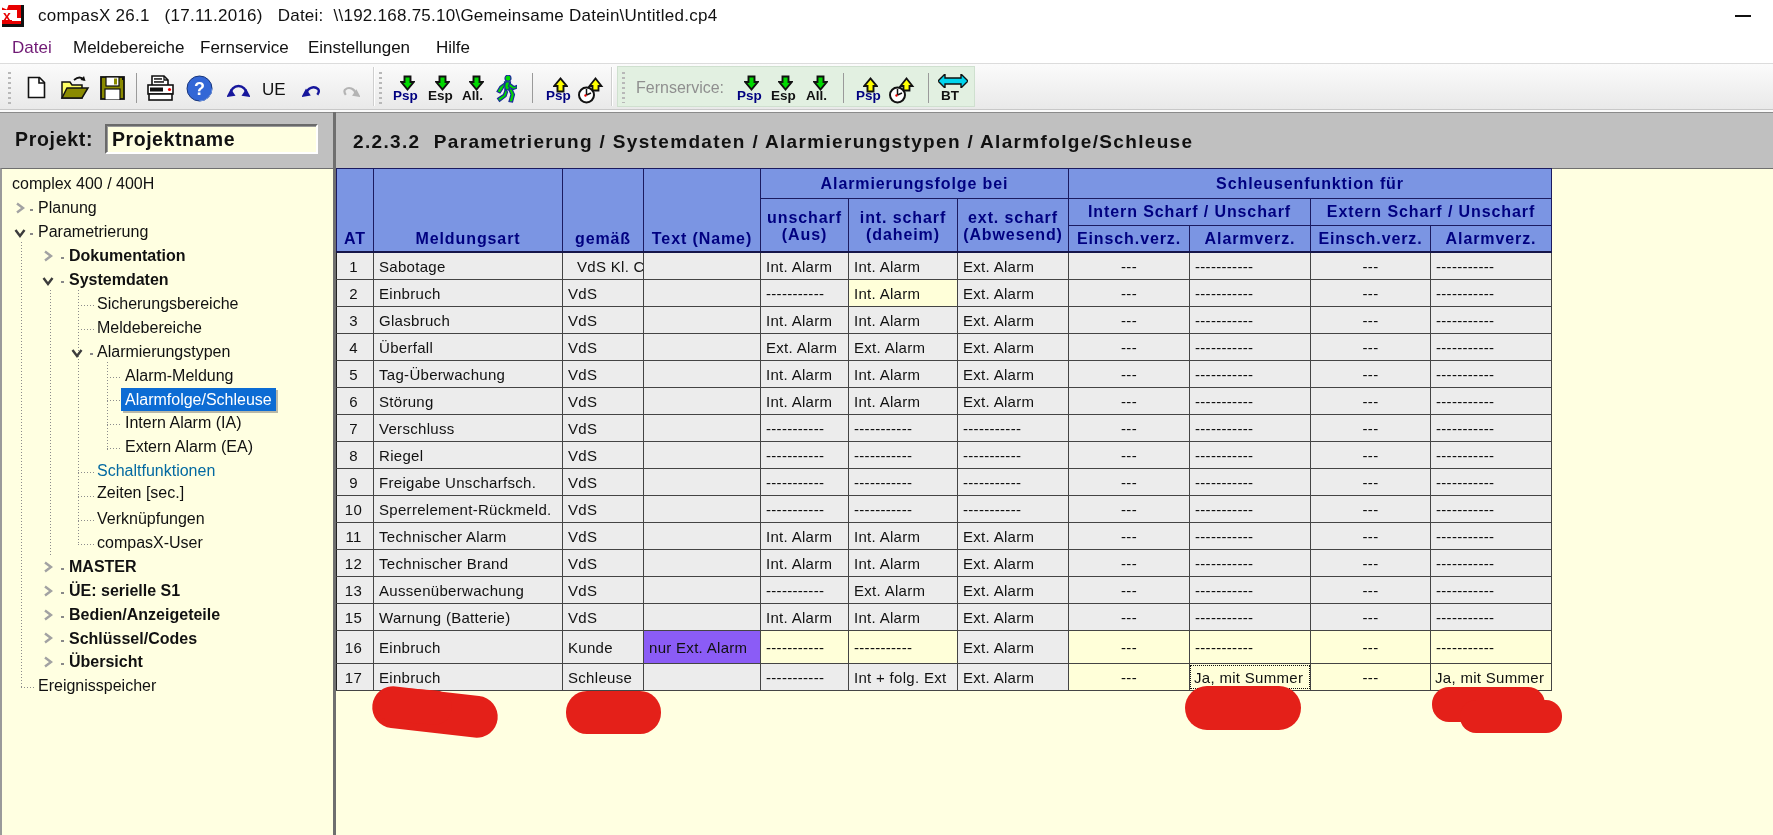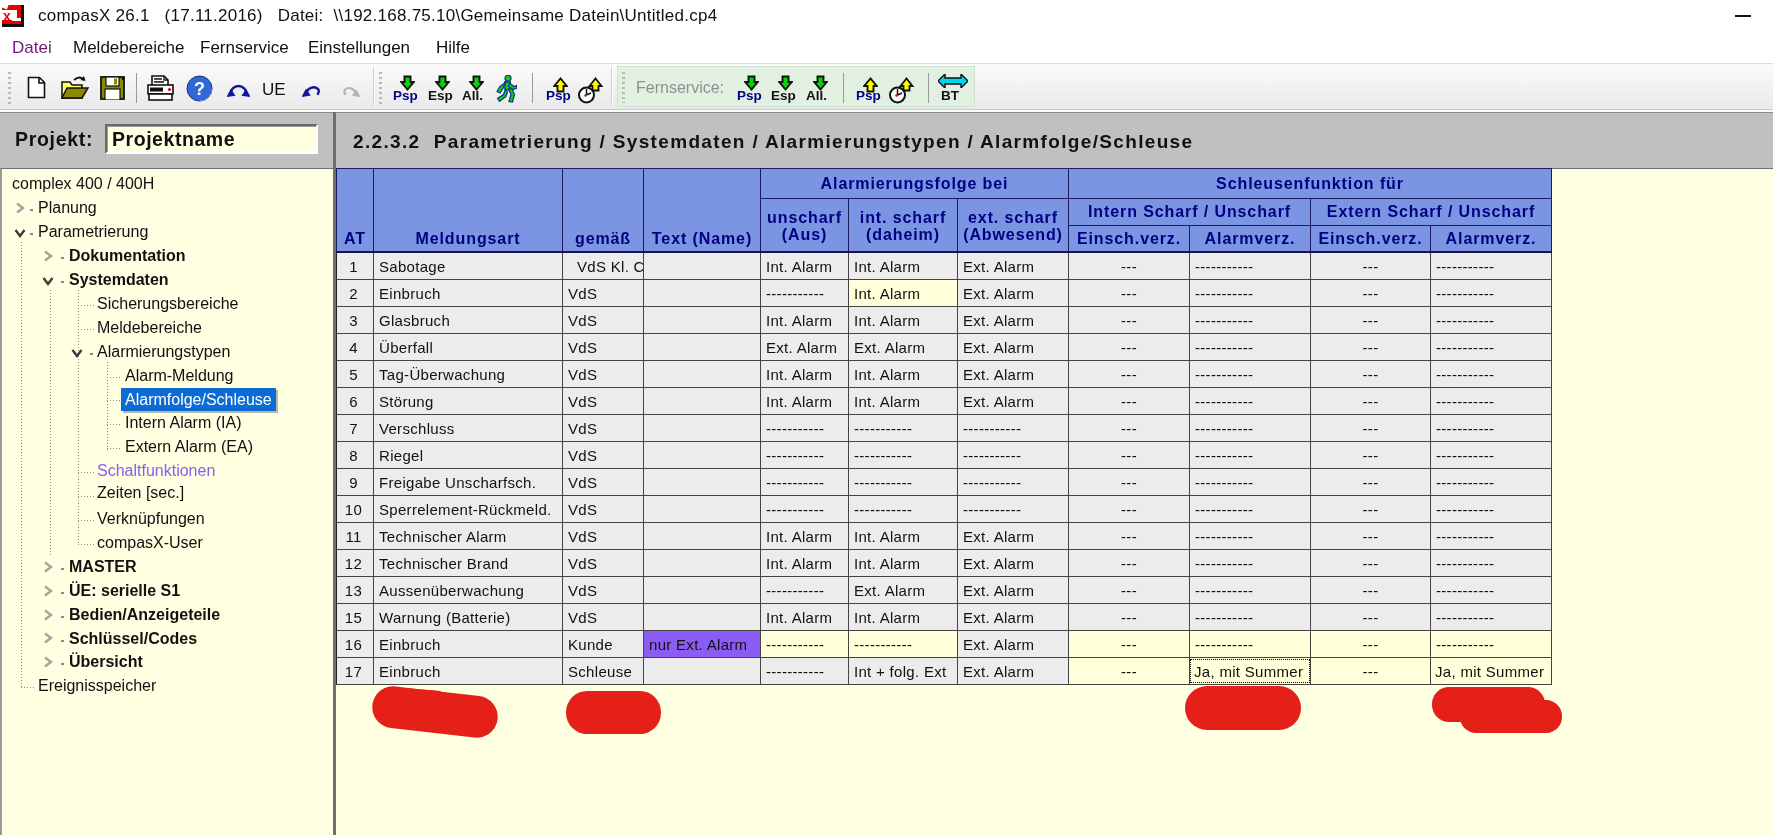--- a/index.html
+++ b/index.html
@@ -215,21 +215,21 @@
 <div class="abs" style="left:97px;top:343px;font-size:16px;font-weight:normal;color:#111;">Alarmierungstypen</div>
 <div class="abs doth" style="left:107px;top:377px;width:15px;"></div>
 <div class="abs" style="left:125px;top:367px;font-size:16px;font-weight:normal;color:#111;">Alarm-Meldung</div>
 <div class="abs doth" style="left:107px;top:400px;width:15px;"></div>
 <div class="abs" style="left:121px;top:388px;height:23px;background:#0c6cd4;box-shadow:2px 2px 0 #b8b8a8;color:#fff;font-size:16px;line-height:23px;padding:0 4px;">Alarmfolge/Schleuse</div>
 <div class="abs doth" style="left:107px;top:424px;width:15px;"></div>
 <div class="abs" style="left:125px;top:414px;font-size:16px;font-weight:normal;color:#111;">Intern Alarm (IA)</div>
 <div class="abs doth" style="left:107px;top:448px;width:15px;"></div>
 <div class="abs" style="left:125px;top:438px;font-size:16px;font-weight:normal;color:#111;">Extern Alarm (EA)</div>
 <div class="abs doth" style="left:78px;top:472px;width:16px;"></div>
-<div class="abs" style="left:97px;top:462px;font-size:16px;font-weight:normal;color:#8b5cf6;">Schaltfunktionen</div>
+<div class="abs" style="left:97px;top:462px;font-size:16px;font-weight:normal;color:#0369a1;">Schaltfunktionen</div>
 <div class="abs doth" style="left:78px;top:496px;width:16px;"></div>
 <div class="abs" style="left:97px;top:484px;font-size:16px;font-weight:normal;color:#111;">Zeiten [sec.]</div>
 <div class="abs doth" style="left:78px;top:520px;width:16px;"></div>
 <div class="abs" style="left:97px;top:510px;font-size:16px;font-weight:normal;color:#111;">Verknüpfungen</div>
 <div class="abs doth" style="left:78px;top:544px;width:16px;"></div>
 <div class="abs" style="left:97px;top:534px;font-size:16px;font-weight:normal;color:#111;">compasX-User</div>
 <svg class="abs" style="left:43px;top:561px;" width="10" height="12" viewBox="0 0 10 12">
     <path d="M2 1.5 L8 6 L2 10.5" fill="none" stroke="#a2a2a2" stroke-width="2.4"></path>
   </svg>
 <div class="abs" style="left:61px;top:568px;width:3px;height:2px;background:#888;"></div>
@@ -467,21 +467,21 @@
         <td style="border:1px solid #444;background:#ececec;padding-left:5px;">VdS</td>
         <td style="border:1px solid #444;background:#ececec;padding-left:5px;"></td>
         <td style="border:1px solid #444;background:#ececec;padding-left:5px;">Int. Alarm</td>
         <td style="border:1px solid #444;background:#ececec;padding-left:5px;">Int. Alarm</td>
         <td style="border:1px solid #444;background:#ececec;padding-left:5px;">Ext. Alarm</td>
         <td style="border:1px solid #444;background:#ececec;text-align:center;">---</td>
         <td style="border:1px solid #444;background:#ececec;padding-left:5px;">-----------</td>
         <td style="border:1px solid #444;background:#ececec;text-align:center;">---</td>
         <td style="border:1px solid #444;background:#ececec;padding-left:5px;">-----------</td>
       </tr>
-      <tr style="height:27px;">
+      <tr style="height:33px;">
         <td style="background:#ececec;text-align:center;padding-right:3px;border-bottom:1px solid #444;border-right:1px solid #444;">16</td>
         <td style="border:1px solid #444;background:#ececec;padding-left:5px;">Einbruch</td>
         <td style="border:1px solid #444;background:#ececec;padding-left:5px;">Kunde</td>
         <td style="border:1px solid #444;background:#8b5cf6;padding-left:5px;">nur Ext. Alarm</td>
         <td style="border:1px solid #444;background:#ffffd9;padding-left:5px;">-----------</td>
         <td style="border:1px solid #444;background:#ffffd9;padding-left:5px;">-----------</td>
         <td style="border:1px solid #444;background:#ececec;padding-left:5px;">Ext. Alarm</td>
         <td style="border:1px solid #444;background:#ffffd9;text-align:center;">---</td>
         <td style="border:1px solid #444;background:#ffffd9;padding-left:5px;">-----------</td>
         <td style="border:1px solid #444;background:#ffffd9;text-align:center;">---</td>

